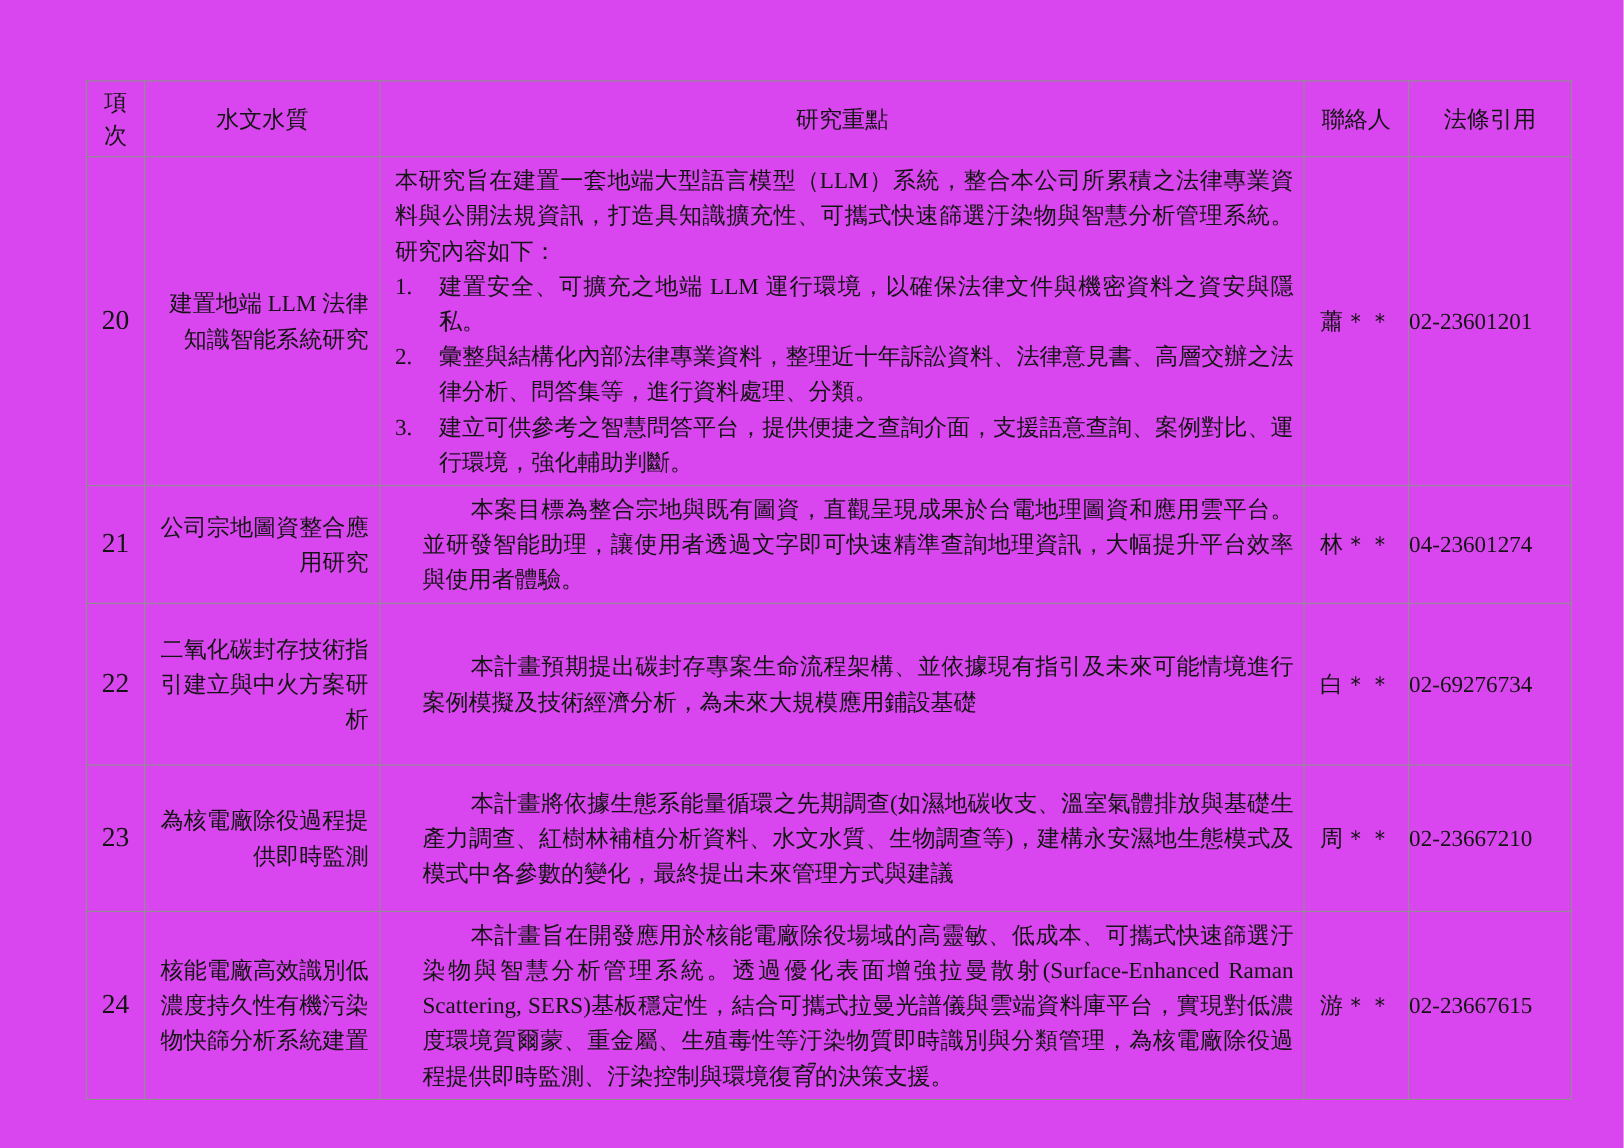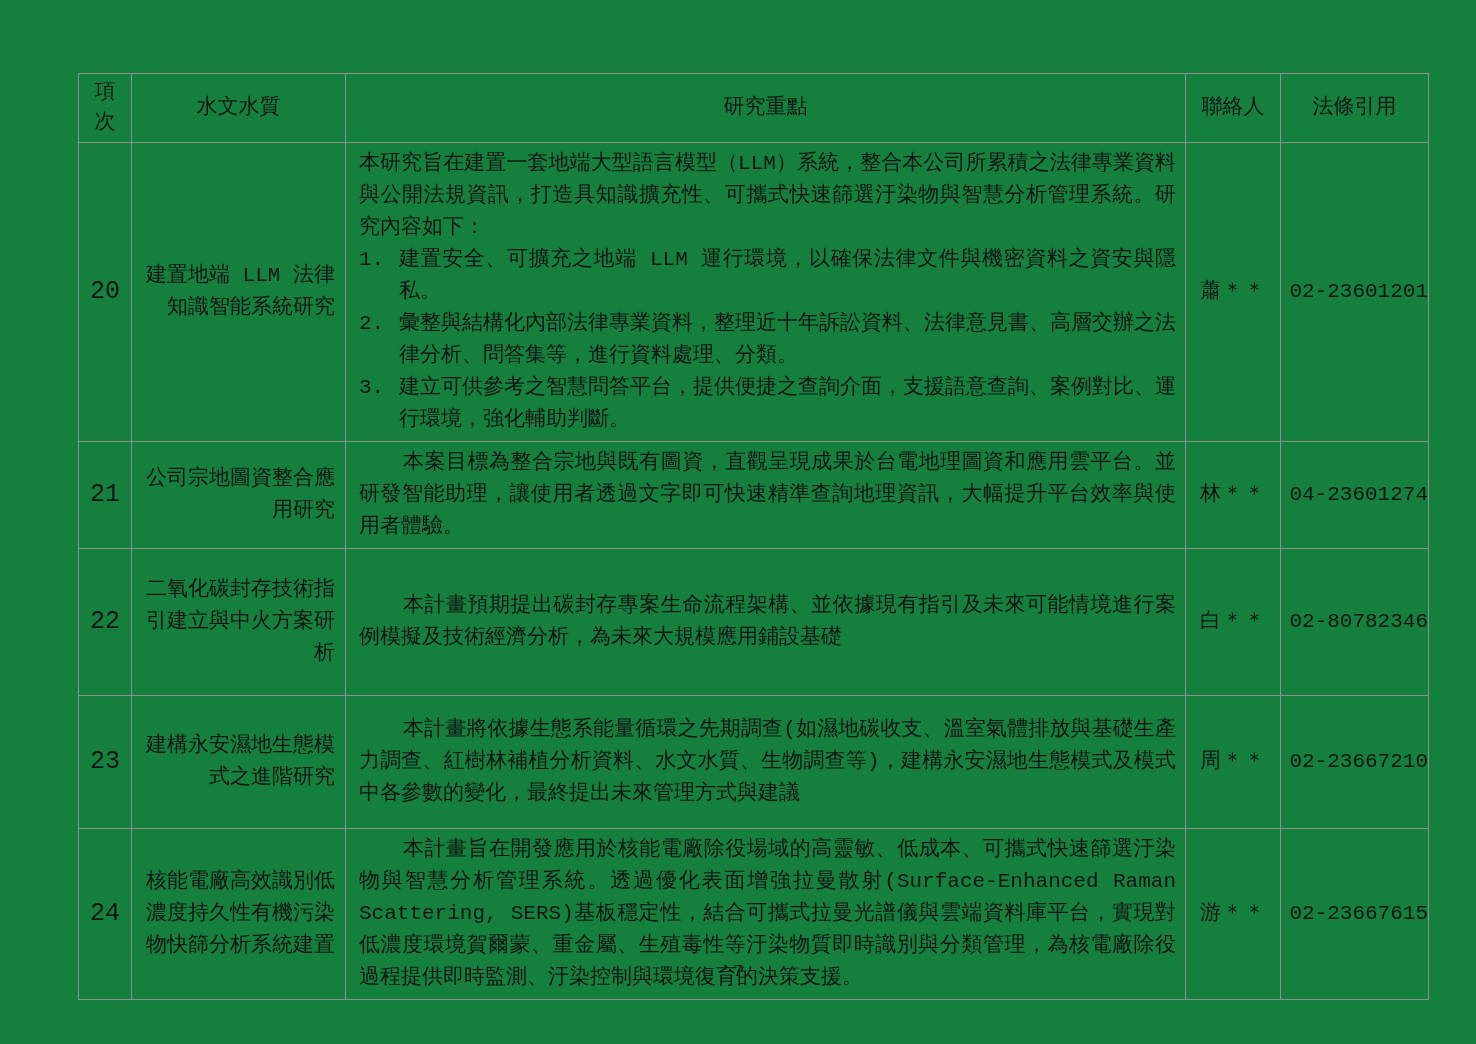--- a/index.html
+++ b/index.html
@@ -1,21 +1,21 @@
 <!DOCTYPE html>
 <html lang="zh-Hant"><head>
 <meta charset="utf-8">
 <style>
   html, body { margin: 0; padding: 0; background: #e8e8e8; }
   .page {
     position: relative;
     width: 1476px;
     height: 1044px;
-    background: #15803d;
-    font-family: Liberation Mono, monospace;
+    background: #d946ef;
+    font-family: Liberation Serif, serif;
     color: #141414;
     overflow: hidden;
   }
   table.doc-table {
     position: absolute;
     left: 78px;
     top: 73px;
     width: 1350px;
     border-collapse: collapse;
     table-layout: fixed;
@@ -51,29 +51,29 @@
     text-align: center;
   }
 
   td.c-index { text-align: center; font-size: 25px; }
   td.c-topic .topic {
     padding: 0 10px 0 13px;
     text-align: right;
   }
   td.c-focus { padding: 5px 9px 5px 13px; }
   .focus .para { text-align: justify; }
-  .focus .para.indent { text-indent: 44px; }
+  .focus .para.indent { text-indent: 44px; margin-left: 25px; }
   .focus .li {
     position: relative;
     padding-left: 40px;
     text-align: justify;
   }
   .focus .li .num { position: absolute; left: 0; top: 0; }
   td.c-contact { text-align: center; letter-spacing: 1px; }
-  td.c-phone { text-align: right; margin-top: 16px; }
+  td.c-phone { text-align: left; margin-top: 16px; }
 
   .page-number {
     position: absolute;
     left: 0;
     right: 0;
     top: 962px;
     text-align: center;
     font-size: 17px;
   }
 </style>
@@ -137,27 +137,27 @@
     <td class="c-index"><span>22</span></td>
     <td class="c-topic">
             <div class="topic">二氧化碳封存技術指引建立與中火方案研析</div>
           </td>
     <td class="c-focus">
             <div class="focus">
               <div class="para indent">本計畫預期提出碳封存專案生命流程架構、並依據現有指引及未來可能情境進行案例模擬及技術經濟分析，為未來大規模應用鋪設基礎</div>
             </div>
           </td>
     <td class="c-contact"><span>白＊＊</span></td>
-    <td class="c-phone"><span>02-80782346</span></td>
+    <td class="c-phone"><span>02-69276734</span></td>
   </tr>
 
   <tr>
     <td class="c-index"><span>23</span></td>
     <td class="c-topic">
-            <div class="topic">建構永安濕地生態模式之進階研究</div>
+            <div class="topic">為核電廠除役過程提供即時監測</div>
           </td>
     <td class="c-focus">
             <div class="focus">
               <div class="para indent">本計畫將依據生態系能量循環之先期調查(如濕地碳收支、溫室氣體排放與基礎生產力調查、紅樹林補植分析資料、水文水質、生物調查等)，建構永安濕地生態模式及模式中各參數的變化，最終提出未來管理方式與建議</div>
             </div>
           </td>
     <td class="c-contact"><span>周＊＊</span></td>
     <td class="c-phone"><span>02-23667210</span></td>
   </tr>
 

